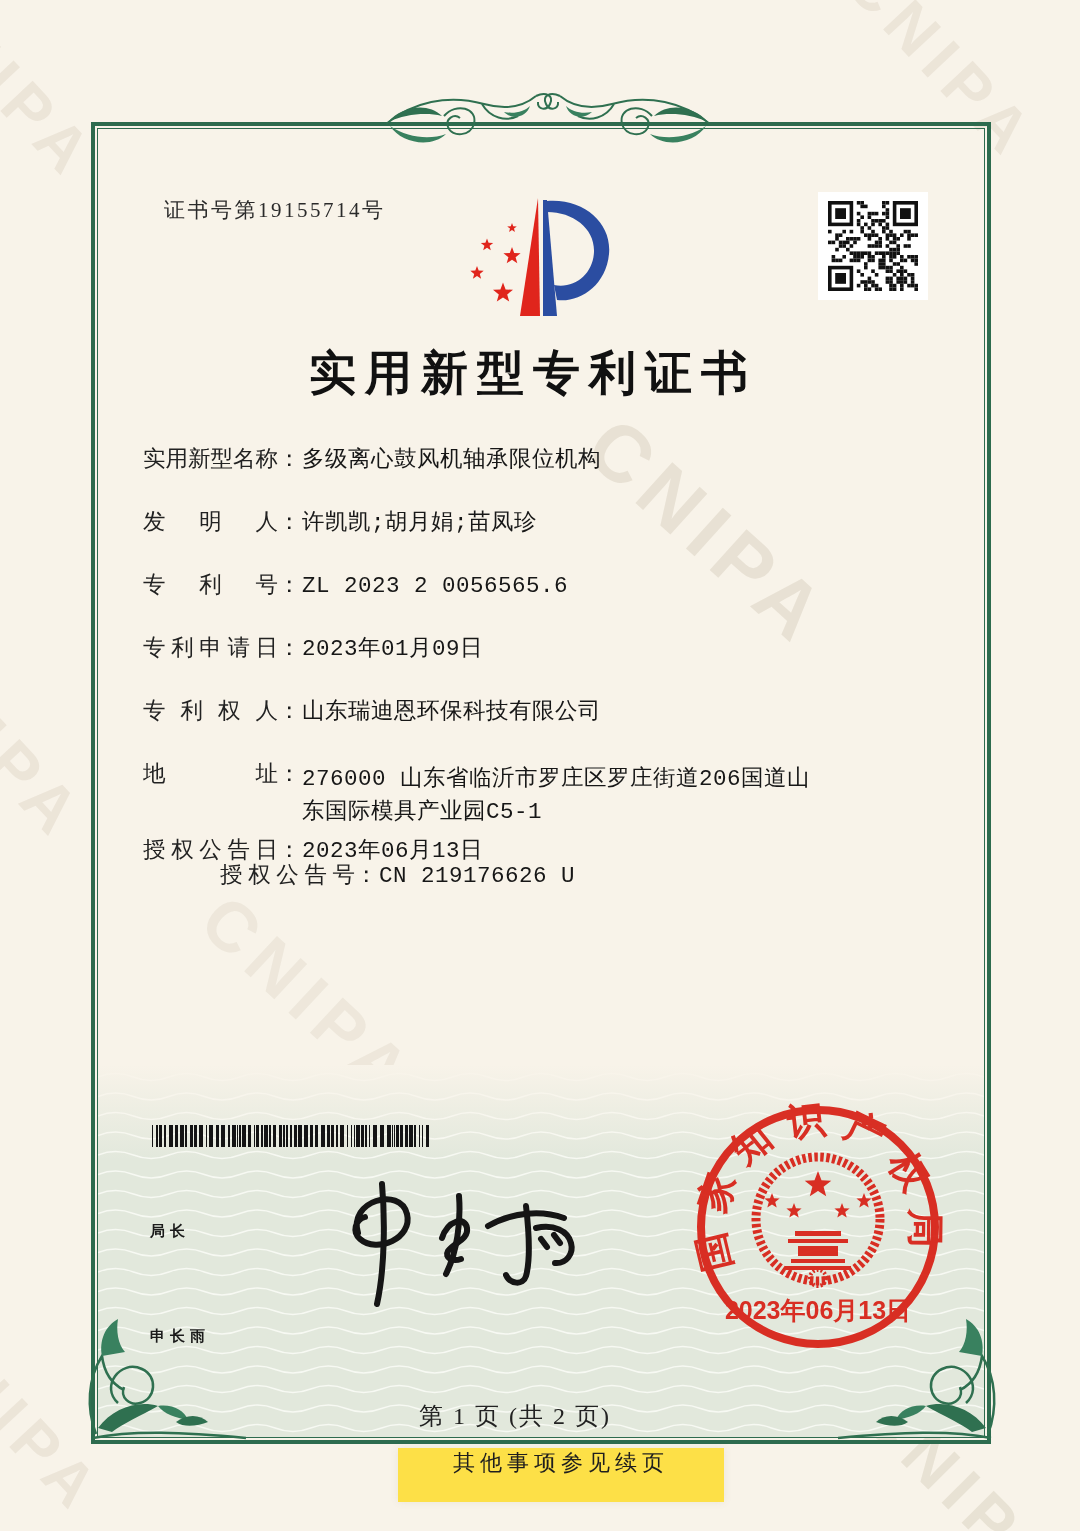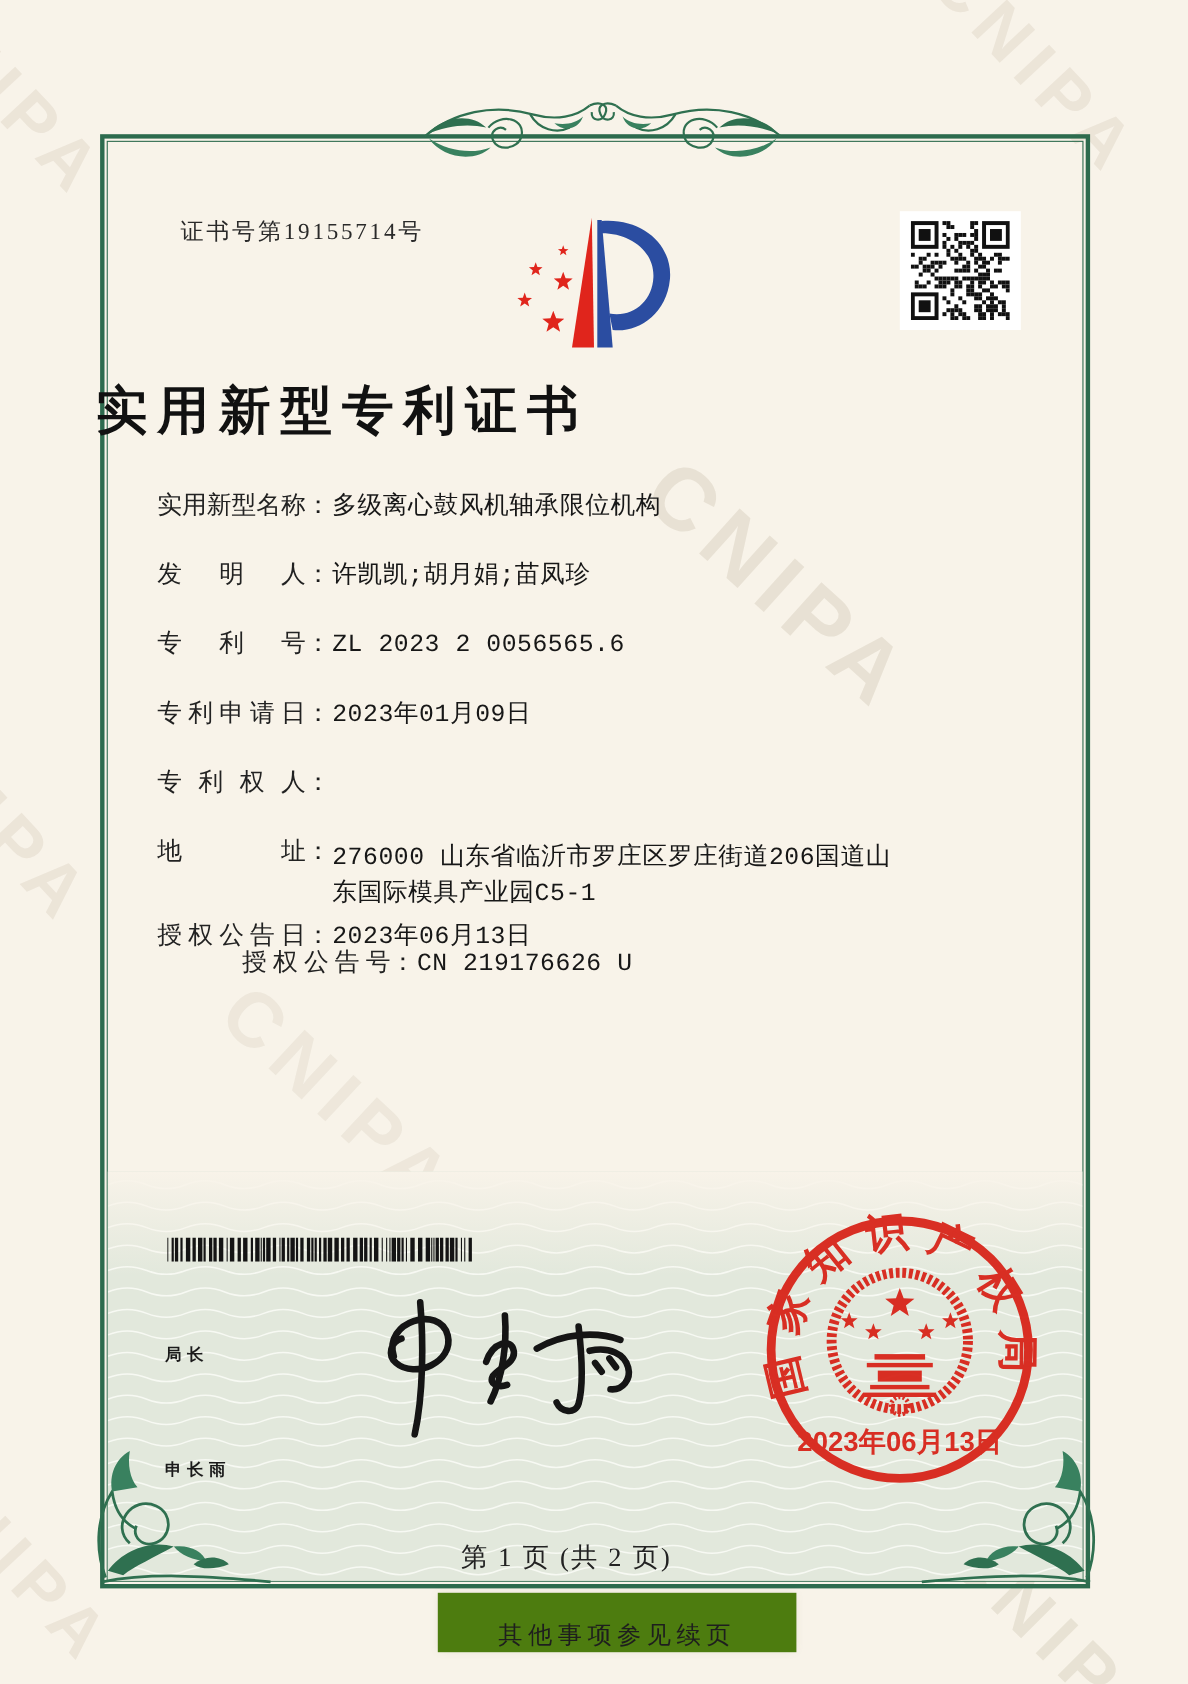--- a/index.html
+++ b/index.html
@@ -34,21 +34,21 @@
     position:absolute; left:45px; top:70px; font-size:21px; letter-spacing:2.5px;
     color:#2a2a2a;
     margin-left:24px;
   }
   .logo{position:absolute; left:358px; top:64px; width:160px; height:135px;}
   .qr-box{
     position:absolute; left:723px; top:66px; width:110px; height:108px;
     background:#ffffff; display:flex; align-items:center; justify-content:center;
   }
   .title{
-    position:absolute; left:0; right:0; top:216px; text-align:left;
+    position:absolute; left:0; right:0; top:216px; text-align:center;
     font-size:47px; font-weight:700; letter-spacing:9px; transform:translateX(-8px);
     color:#111;
   }
   .fields{position:absolute; left:48px; top:322px; width:800px;}
   .row{display:flex; align-items:flex-start; font-size:22.5px; margin-bottom:38px; line-height:25px;font-family:Liberation Mono, monospace;}
   .row .lbl{
     width:135px; flex:0 0 135px; text-align:justify; text-align-last:justify;
     color:#222;
   }
   .row .colon{width:24px; flex:0 0 24px; text-align:left;}
@@ -72,22 +72,22 @@
   .sig-title{top:1096px;}
   .sig-name{top:1201px;}
   .signature{position:absolute; left:235px; top:1050px; width:250px; height:135px;}
   .seal{position:absolute; left:593px; top:971px; width:260px; height:260px; opacity:0.95;}
   .page-info{
     position:absolute; left:0; right:0; top:1274px; text-align:center;
     font-size:24px; letter-spacing:2px; transform:translateX(-26px); color:#222;
   }
   .note-box{
     position:absolute; left:398px; top:1448px; width:326px; height:54px;
-    background:#4d7c0f; box-shadow:0 0 8px rgba(120,110,80,0.10);
-    display:flex; align-items:flex-end; justify-content:center;
+    background:#fde047; box-shadow:0 0 8px rgba(120,110,80,0.10);
+    display:flex; align-items:flex-start; justify-content:center;
     font-size:22px; letter-spacing:5px; color:#1e1e1e;
   }
   .ornament{position:absolute; pointer-events:none;}
   .orn-top{left:386px; top:86px;}
   .orn-bl{left:58px; top:1306px;}
   .orn-br{left:836px; top:1306px; transform:scaleX(-1);}
 </style>
 </head>
 <body>
 
@@ -367,20 +367,21 @@
       <span class="val">ZL 2023 2 0056565.6</span>
     </div>
     <div class="row">
       <span class="lbl">专利申请日</span>
       <span class="colon">：</span>
       <span class="val">2023年01月09日</span>
     </div>
     <div class="row">
       <span class="lbl">专利权人</span>
       <span class="colon">：</span>
+      <span class="val">山东瑞迪恩环保科技有限公司</span>
     </div>
     <div class="row addr">
       <span class="lbl">地址</span>
       <span class="colon">：</span>
       <span class="val">276000 山东省临沂市罗庄区罗庄街道206国道山东国际模具产业园C5-1</span>
     </div>
     <div class="row grant">
       <span class="pair">
         <span class="lbl">授权公告日</span>
         <span class="colon">：</span>

